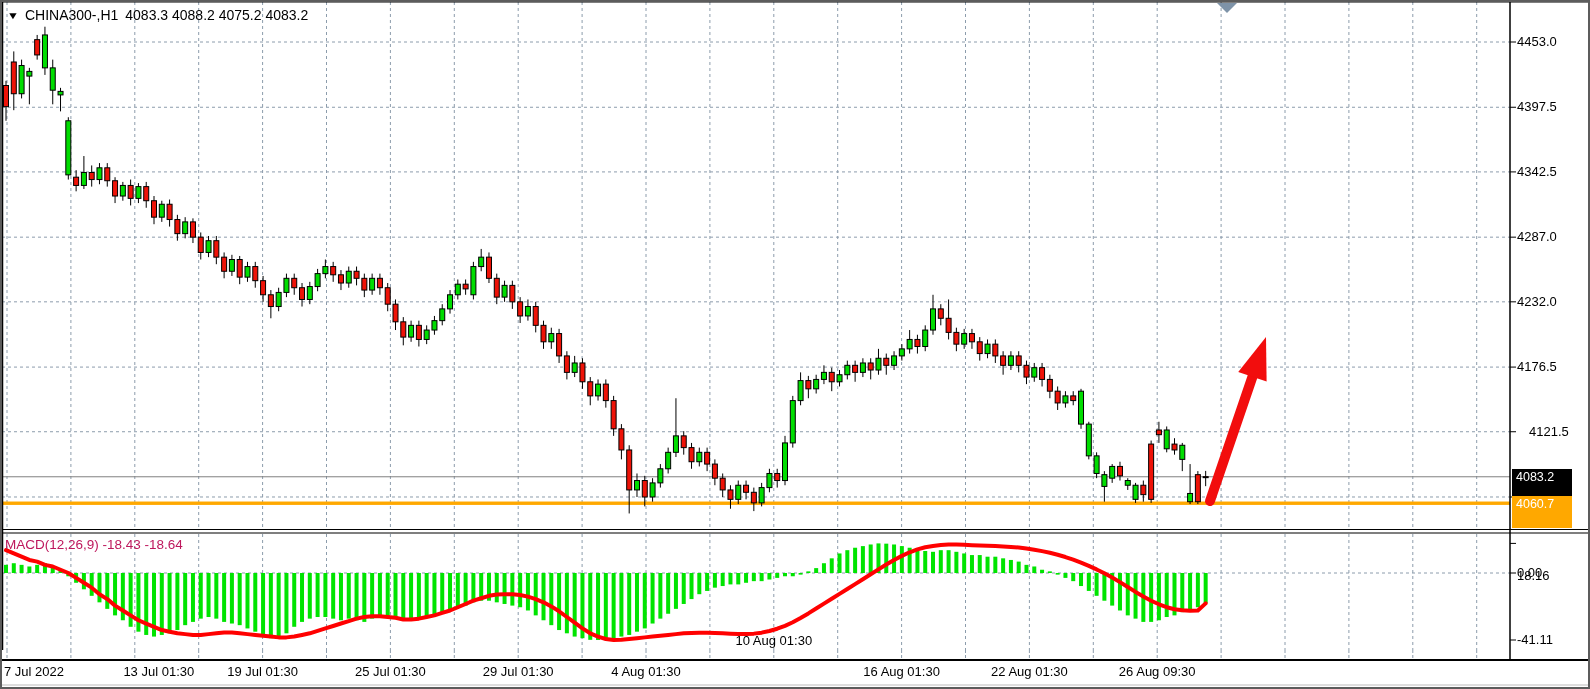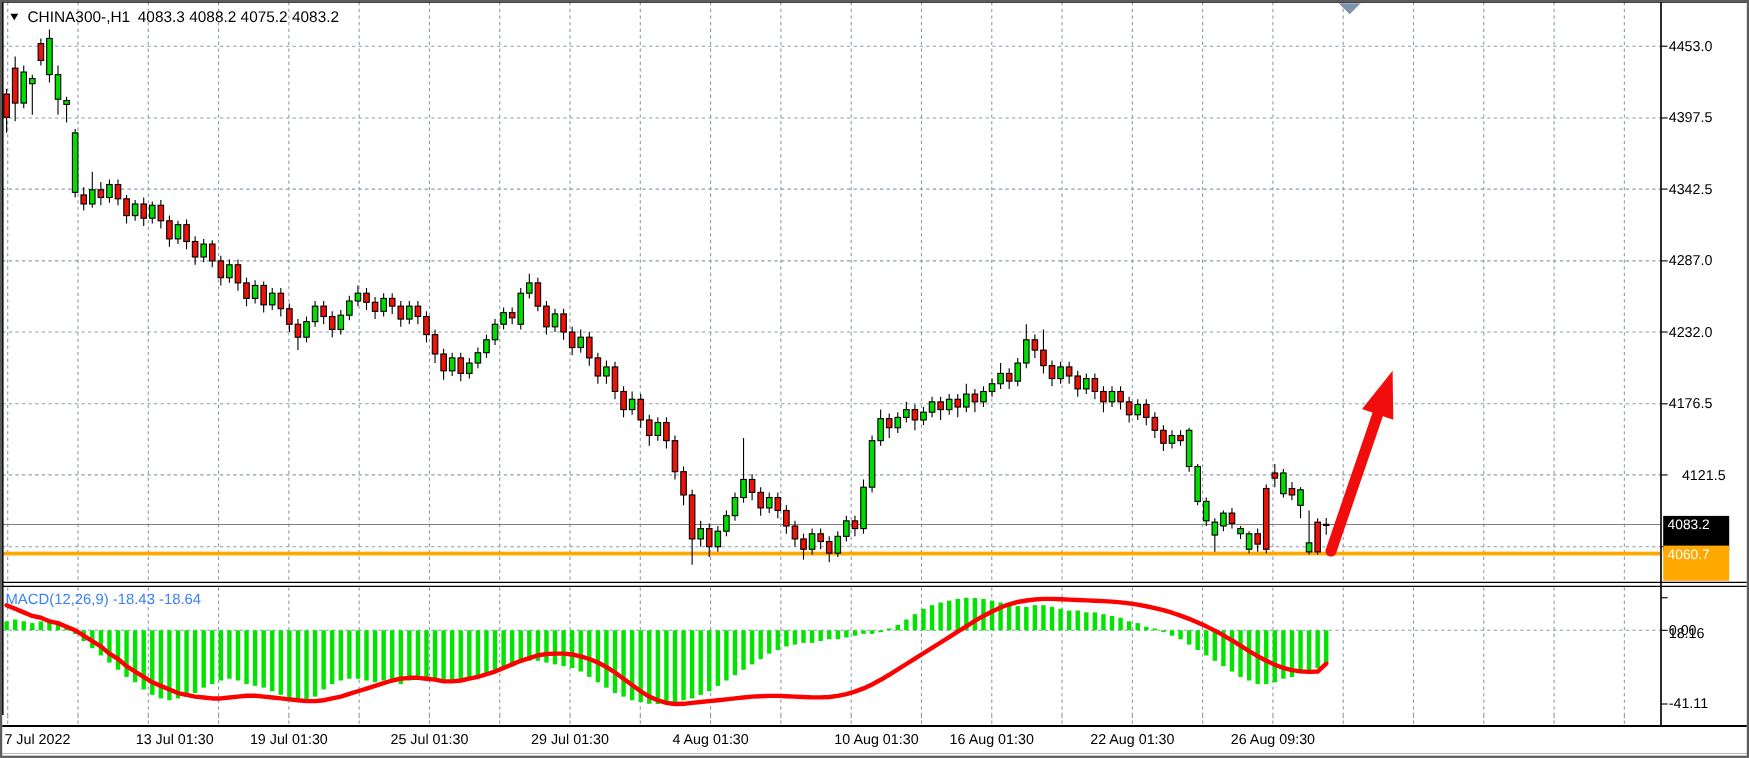--- a/index.html
+++ b/index.html
@@ -8,21 +8,21 @@
     font-family:"Liberation Sans",sans-serif;overflow:hidden;
   }
   #chart-svg{position:absolute;left:0;top:0;}
   .frame{position:absolute;inset:0;border:2px solid #5c5c5c;pointer-events:none;z-index:50;}
   .title-bar{
     position:absolute;left:8px;top:7px;display:flex;align-items:center;gap:7px;
     font-size:14px;color:#000;z-index:10;white-space:nowrap;
   }
   .dd-icon{font-size:10px;color:#000;transform:scaleX(1.25);display:inline-block;}
   .macd-label{
-    position:absolute;left:5px;top:537px;font-size:13.5px;color:#3b82f6;z-index:10;white-space:nowrap;
+    position:absolute;left:5px;top:537px;font-size:13.5px;color:#be185d;z-index:10;white-space:nowrap;
   }
   .axis-label{
     position:absolute;font-size:13px;color:#000;white-space:nowrap;z-index:6;
   }
   .time-label{transform:translateX(-50%);}
   .badge{
     position:absolute;left:1512px;width:56px;height:32px;line-height:16px;
     font-size:12.5px;color:#fff;text-align:left;padding-left:4px;z-index:8;
   }
 </style>
@@ -627,21 +627,21 @@
       <div class="axis-label" style="left: 1517px; top: 565px;">0.00</div>
       <div class="axis-label" style="left: 1517px; top: 632.009px;">-41.11</div>
     </div>
   <div id="time-axis">
       <div class="axis-label" style="left: 4px; top: 664px;">7 Jul 2022</div>
       <div class="axis-label time-label" style="left: 134.8px; top: 664px; margin-left: 24px;">13 Jul 01:30</div>
       <div class="axis-label time-label" style="left: 262.6px; top: 664px;">19 Jul 01:30</div>
       <div class="axis-label time-label" style="left: 390.4px; top: 664px;">25 Jul 01:30</div>
       <div class="axis-label time-label" style="left: 518.2px; top: 664px;">29 Jul 01:30</div>
       <div class="axis-label time-label" style="left: 646px; top: 664px;">4 Aug 01:30</div>
-      <div class="axis-label time-label" style="left: 773.8px; top: 664px; margin-left: 23px;">10 Aug 01:30</div>
+      <div class="axis-label time-label" style="left: 773.8px; top: 633px;">10 Aug 01:30</div>
       <div class="axis-label time-label" style="left: 901.6px; top: 664px;">16 Aug 01:30</div>
       <div class="axis-label time-label" style="left: 1029.4px; top: 664px;">22 Aug 01:30</div>
       <div class="axis-label time-label" style="left: 1157.2px; top: 664px;">26 Aug 09:30</div>
     </div>
 
   <div class="badge" id="price-badge" style="background: rgb(0, 0, 0); top: 468.774px;">4083.2</div>
   <div class="badge" id="orange-badge" style="background: rgb(255, 168, 0); top: 496.227px;">4060.7</div>
 
   <div class="frame"></div>
 </div>

